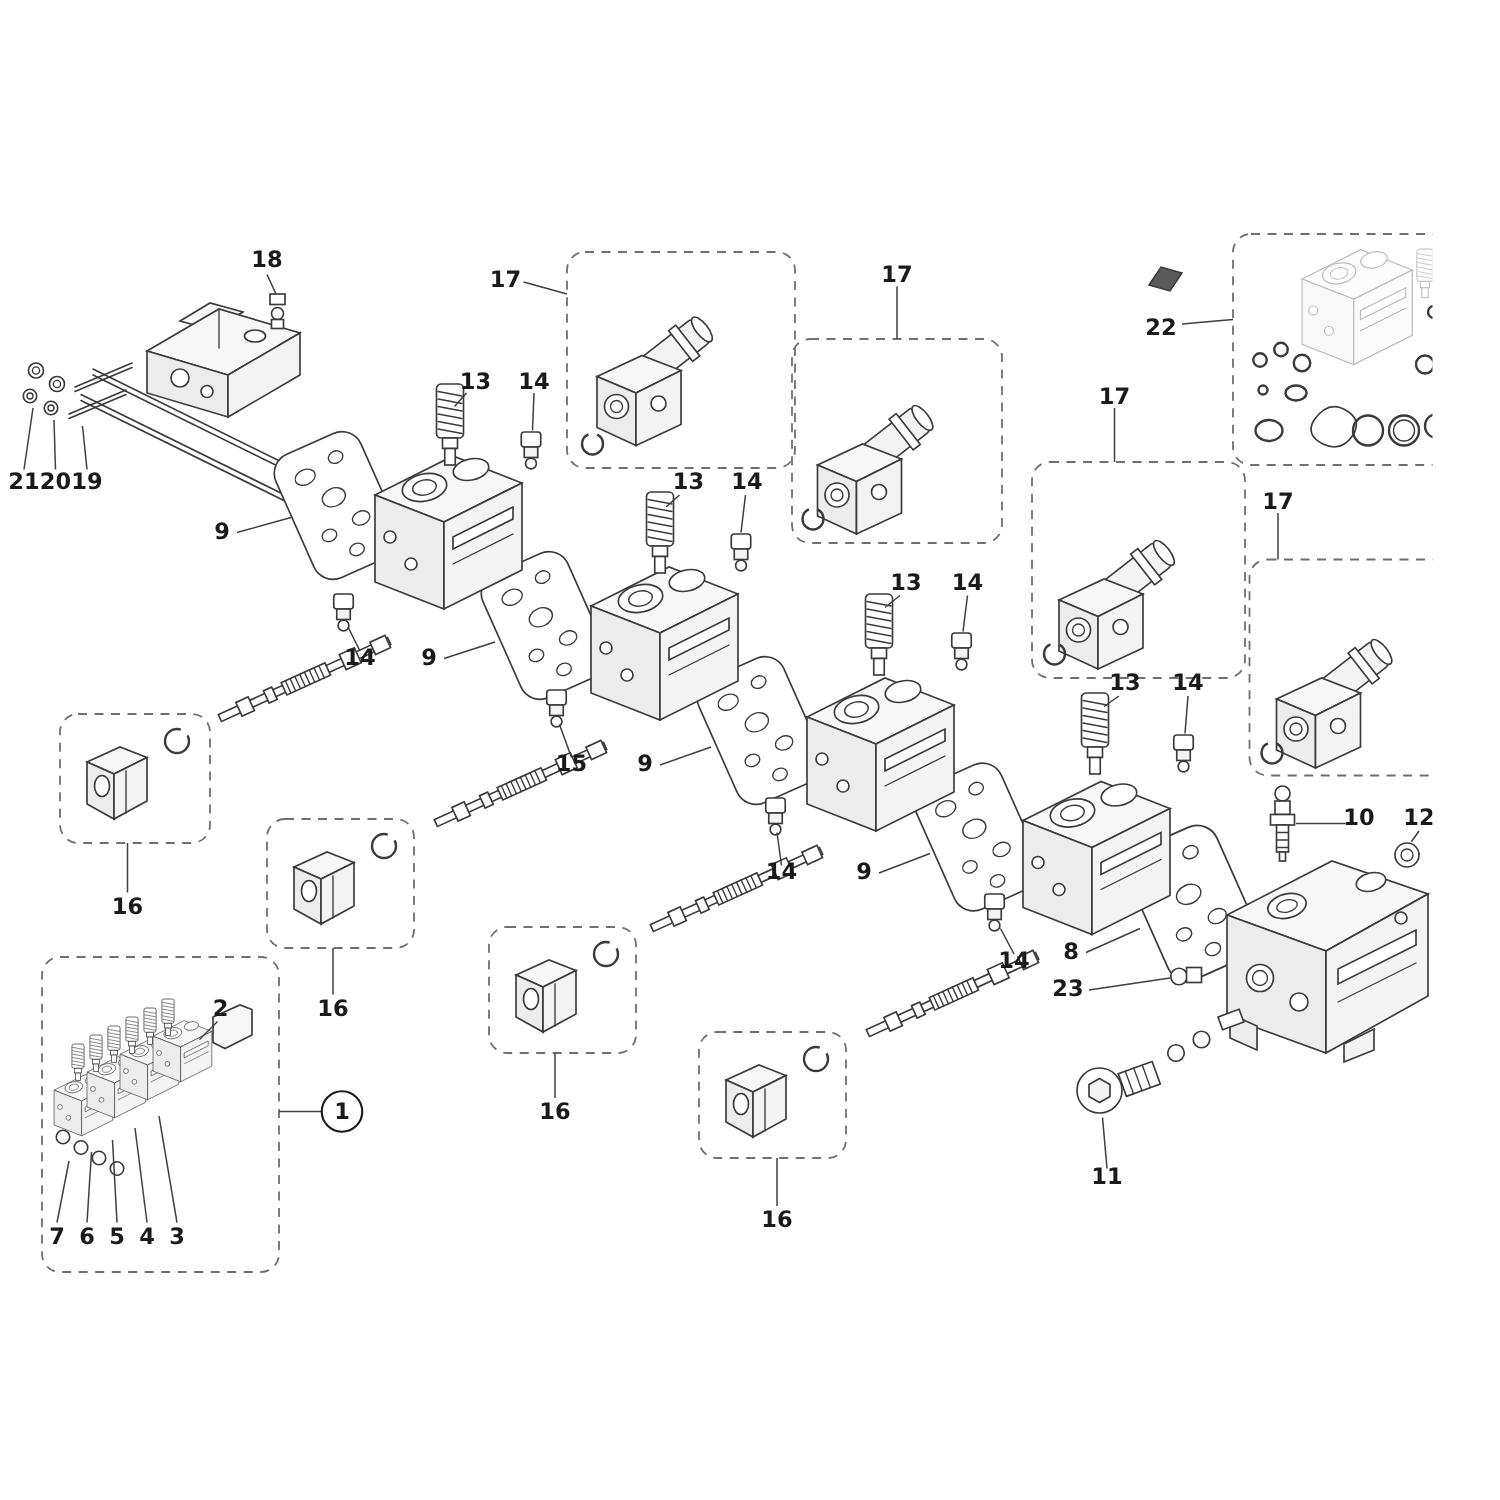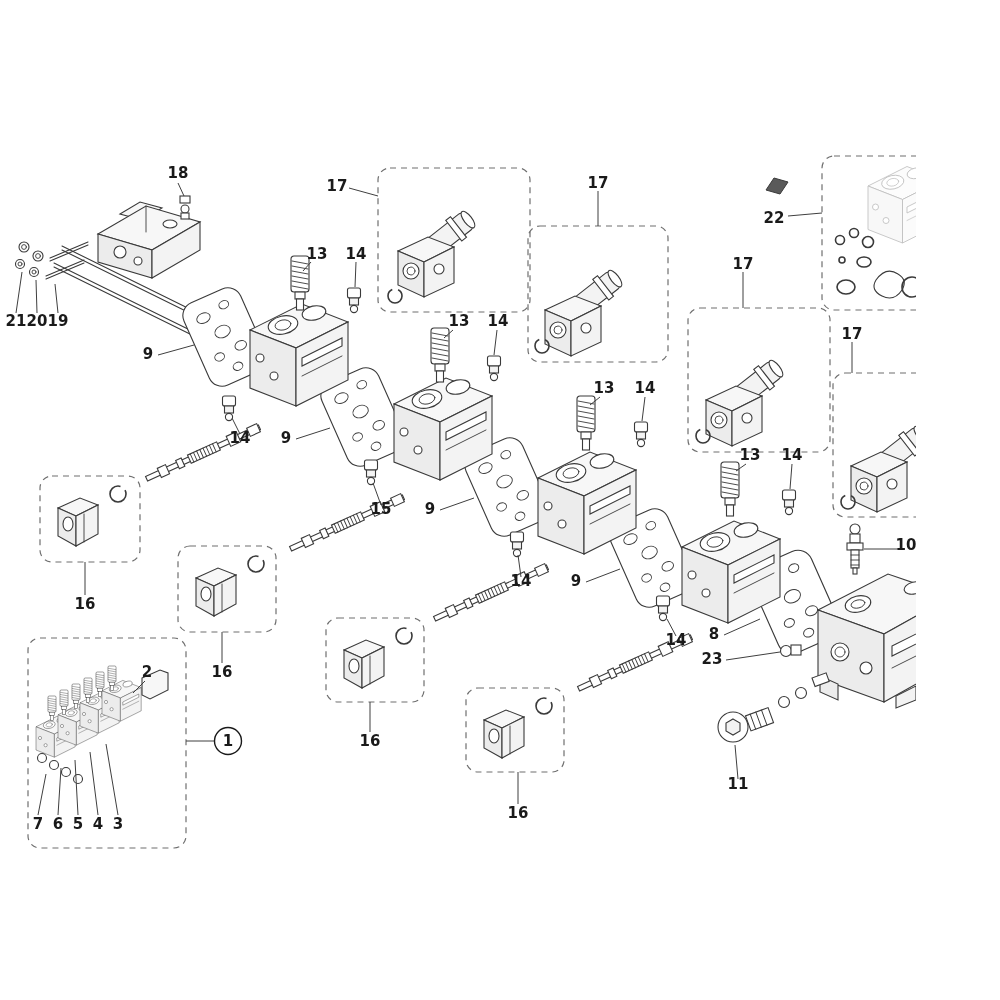--- a/index.html
+++ b/index.html
@@ -1,17 +1,17 @@
 <!DOCTYPE html>
 <html style="--paper: #ffffff; --ink: #3a3a3a; --label: #1a1a1a;"><head>
 <meta charset="utf-8">
 <style>
   :root { --paper:#ffffff; --ink:#3a3a3a; --label:#1a1a1a; }
   html,body { margin:0; padding:0; background:#fff; }
-  .stage { position:relative; width:916px; height:1000px; background:var(--paper); overflow:hidden; }
+  .stage { position:relative; width:916px; height:1000px; background:var(--paper); overflow:hidden;padding-left:39px; }
   svg { position:absolute; inset:0; }
   .ln   { stroke:var(--ink); stroke-width:1.1; fill:none; stroke-linecap:round; }
   .thin { stroke-width:.9; }
   .fw { fill:#ffffff; stroke:var(--ink); stroke-width:1.1; }
   .f1 { fill:#f7f7f7; stroke:var(--ink); stroke-width:1.1; }
   .f2 { fill:#ececec; stroke:var(--ink); stroke-width:1.1; }
   .f3 { fill:#f3f3f3; stroke:var(--ink); stroke-width:1.1; }
   .dash { fill:none; stroke:#6f6f6f; stroke-width:1.2; stroke-dasharray:6 5; }
   .ld { stroke:#3f3f3f; stroke-width:1; fill:none; }
   .oring { fill:none; stroke:var(--ink); stroke-width:1.6; }

